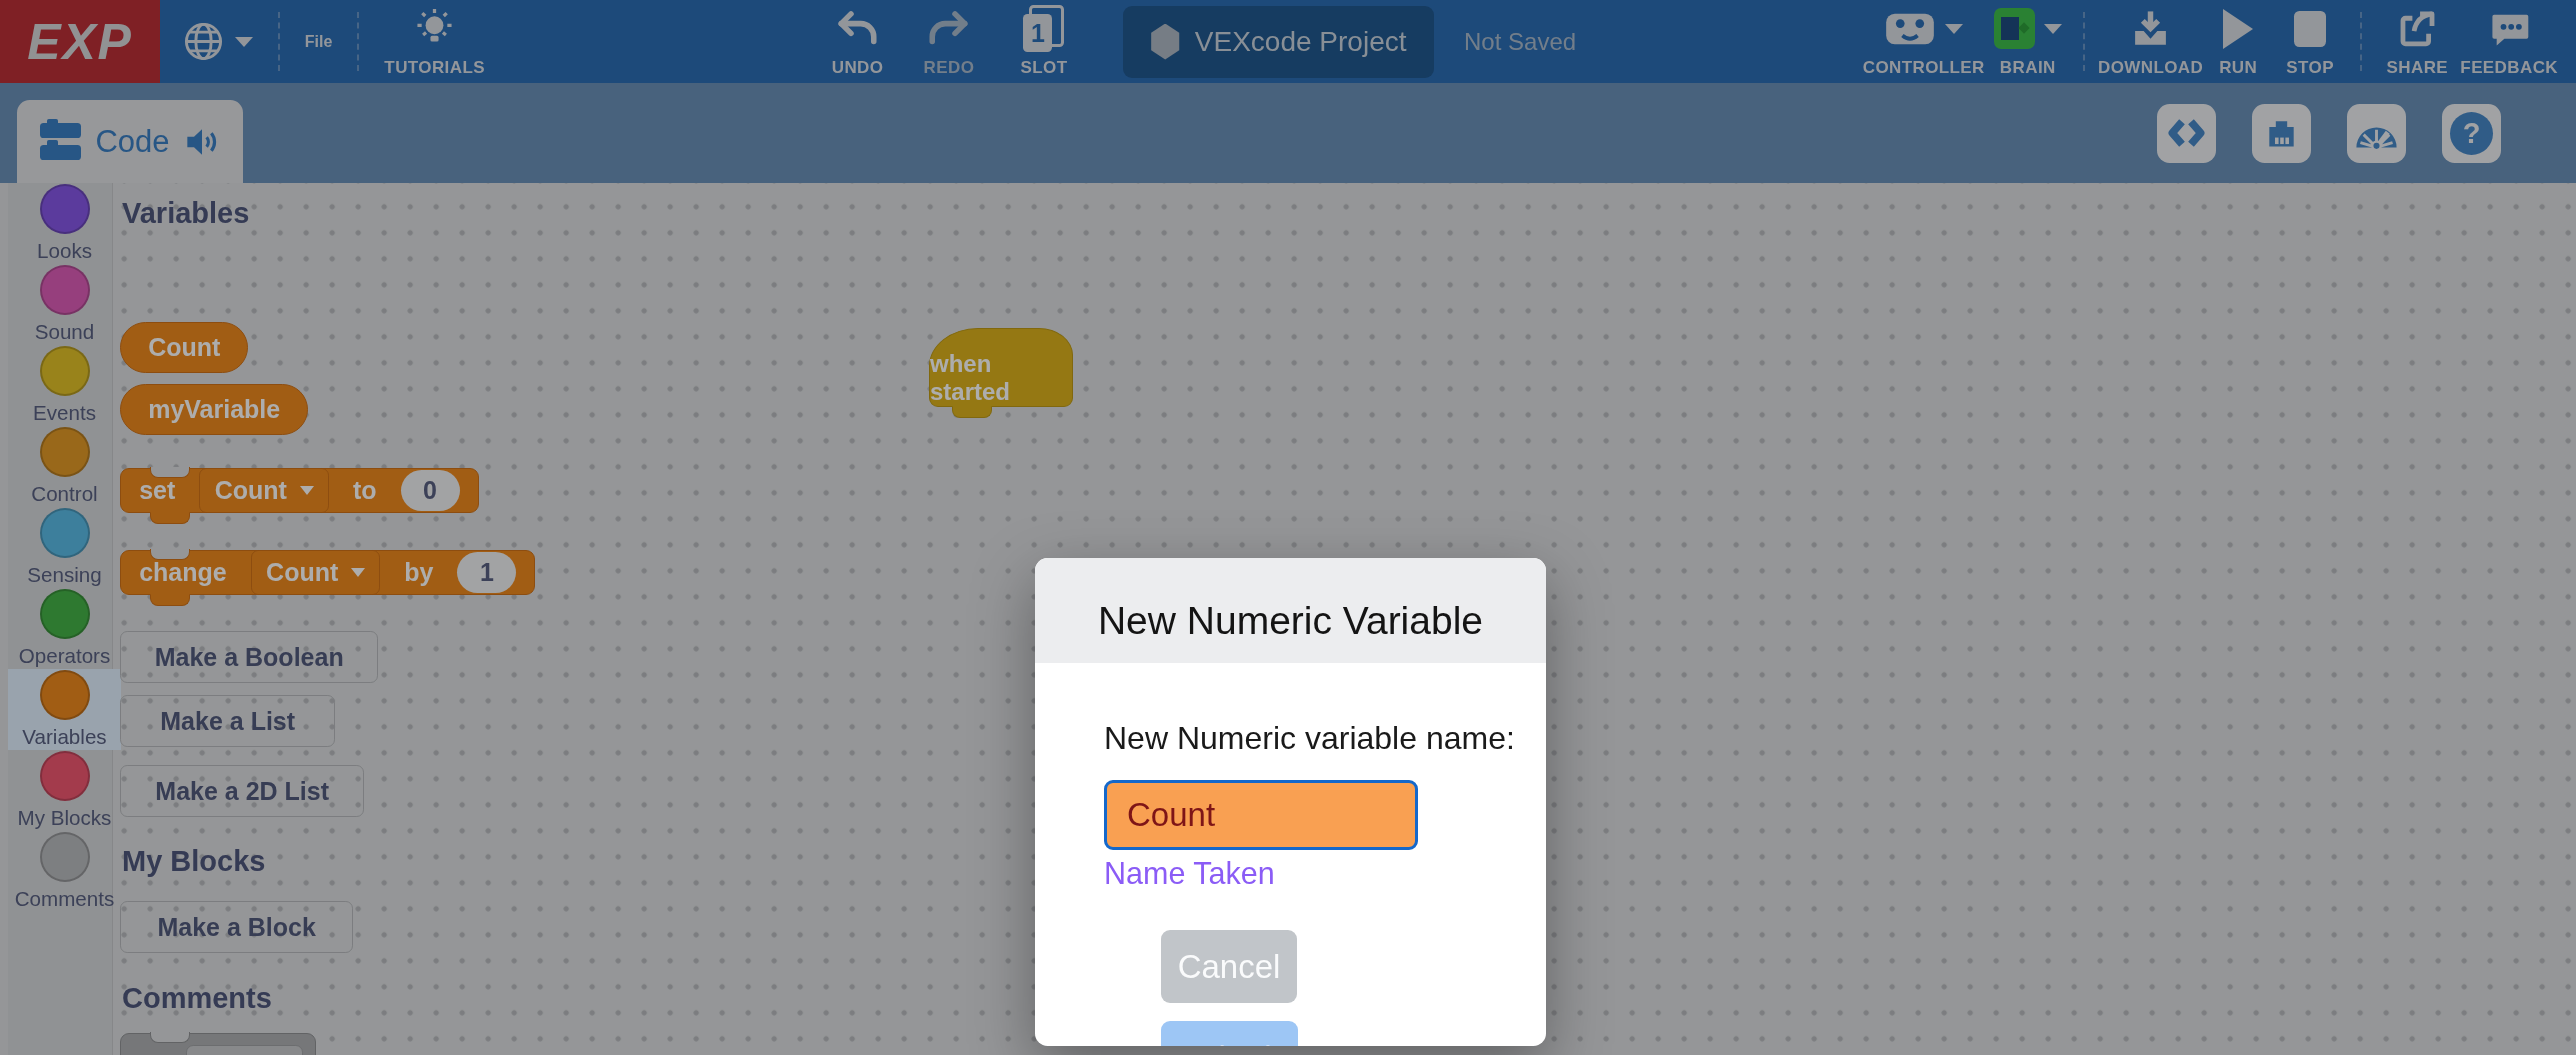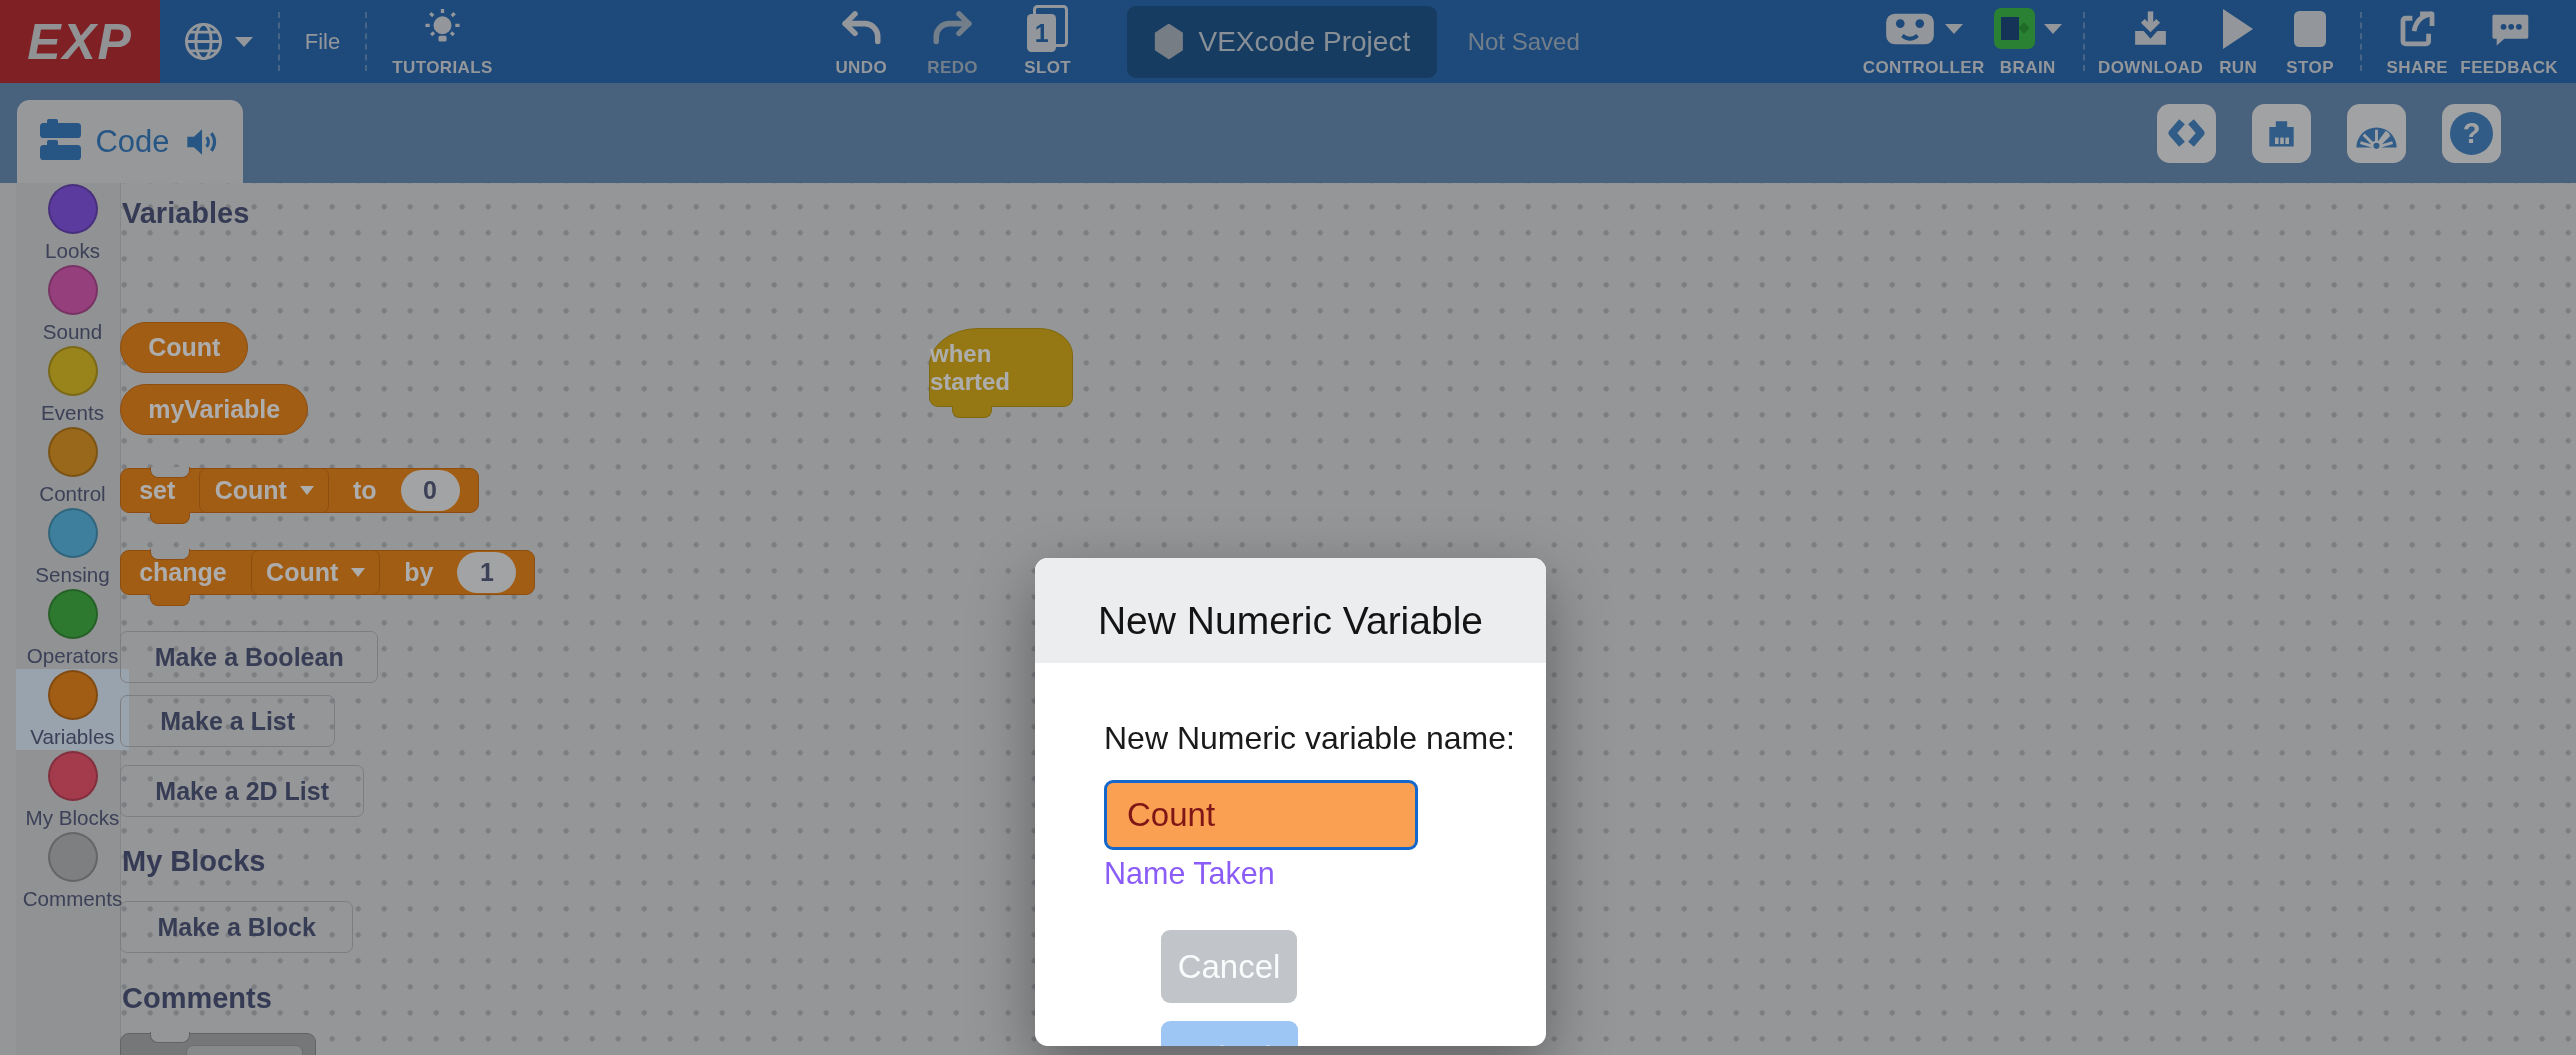--- a/index.html
+++ b/index.html
@@ -6,21 +6,21 @@
   html,body { width:2576px; height:1056px; overflow:hidden; font-family:"Liberation Sans", sans-serif; }
   body { position:relative; background:#DCDEE0; }
 
   
   .top-bar { position:relative; height:83px; background:#2C6DB4; display:flex; align-items:center; color:#D9DEE4; z-index:10; }
   .logo { width:160px; height:83px; background:#BC3037; display:flex; align-items:center; justify-content:center;
           font-style:italic; font-weight:900; font-size:50px; letter-spacing:1.8px; color:#D6D7D9; }
   .globe-group { display:flex; align-items:center; gap:10.8px; margin-left:23px; cursor:pointer; }
   .caret { width:0; height:0; border-left:9px solid transparent; border-right:9px solid transparent; border-top:10.8px solid currentColor; }
   .vdiv { border-left:2.7px dashed rgba(165,190,215,.5); height:59px; margin:0 25px; }
-  .file-label { font-size:22px; }
+  .file-label { font-size:16px;font-weight:bold; }
   .tool { display:flex; flex-direction:column; align-items:center; justify-content:center; gap:5.4px; min-width:86px; cursor:pointer; }
   .tool .lbl { font-size:17px; font-weight:700; letter-spacing:0.4px; }
   .tool .icon-row { display:flex; align-items:center; gap:9px; height:47px; }
   .dim { color:#A9BACC; }
   .spacer-a { flex:1.15; } .spacer-b { flex:1; }
   .slot-icon { position:relative; width:41px; height:47px; }
   .slot-icon::before { content:''; position:absolute; right:0; top:0; width:29px; height:36px; border:3.6px solid currentColor; border-radius:4.5px; }
   .slot-front { position:absolute; left:0; bottom:0; width:29px; height:38px; background:currentColor; border-radius:4.5px;
                 display:flex; align-items:center; justify-content:center; }
   .slot-front span { color:#2C6DB4; font-weight:800; font-size:25px; }
@@ -44,21 +44,21 @@
   .code-tab .tab-label { font-size:31px; font-weight:500; }
   .tab-buttons { margin-left:auto; margin-right:75px; display:flex; gap:36px; align-items:center; height:100px; }
   .sq-btn { width:59px; height:59px; border-radius:12.6px; background:#EDEFF2; color:#4788C8; display:flex; align-items:center; justify-content:center; cursor:pointer; }
   .help-circle { width:43px; height:43px; border-radius:50%; background:#4788C8; color:#EDEFF2; font-weight:800; font-size:29px; display:flex; align-items:center; justify-content:center; }
 
   
   .main { position:relative; height:873px; background-color:#DCDEE0;
           background-image:radial-gradient(circle, #B7B9BD 2.3px, transparent 3px);
           background-size:26px 26px; background-position:7.2px 10.8px; }
 
-  .cat-sidebar { position:absolute; left:16px; top:0; width:105px; height:100%; background:#D5D7DA; border-right:0.9px solid rgba(0,0,0,.07); }
+  .cat-sidebar { position:absolute; left:8px; top:0; width:105px; height:100%; background:#D5D7DA; border-right:0.9px solid rgba(0,0,0,.07); }
   .cat-item { width:113px; height:81px; display:flex; flex-direction:column; align-items:center; justify-content:center; gap:4.5px; cursor:pointer; }
   .cat-item.selected { background:#E2F0FF; }
   .cat-dot { width:50px; height:50px; border-radius:50%; border:2.7px solid rgba(0,0,0,.2); }
   .cat-label { font-size:20.6px; color:#596182; }
 
   .palette { position:absolute; left:113px; top:0; width:431px; height:100%; }
   .pal-header { position:absolute; left:9px; font-size:29px; font-weight:700; color:#4F577D; }
   .pal-btn { position:absolute; left:7.2px; height:52px; border:1.8px solid #B7B9BD; border-radius:7.2px; background:transparent;
              display:flex; align-items:center; justify-content:center; font-size:25px; font-weight:600; color:#525A7D; cursor:pointer; }
   .pill { position:absolute; left:7.2px; height:51px; border-radius:897px; background:#EE8A1E; border:1.8px solid #D07218;
@@ -75,21 +75,21 @@
   .block-num { background:#EFF0F2; border-radius:897px; min-width:59px; height:41px; display:flex; align-items:center; justify-content:center;
                color:#596182; font-weight:700; cursor:text; }
 
   .comment-block { position:absolute; left:7.2px; top:850px; width:196px; height:54px; background:#AEB0B3; border:1.8px solid #919396; border-radius:9px; }
   .comment-block::before { content:''; position:absolute; top:-1.8px; left:29px; width:38px; height:10px; background:#DCDEE0;
                  border:1.8px solid #919396; border-top:none; border-radius:0 0 8px 8px; }
   .comment-field { position:absolute; left:65px; top:10.8px; width:117px; height:36px; background:#C9CACD; border:1.8px solid #9FA1A4; border-radius:7.2px; }
 
   .hat-block { position:absolute; left:929px; top:145px; width:144px; height:79px; background:#DCB21D; border:1.8px solid #BE9A15;
                border-radius:49px 34px 9px 9px / 38px 27px 9px 9px;
-               display:flex; align-items:center; justify-content:center; color:#fff; font-size:24px; font-weight:600; cursor:grab; }
+               display:flex; align-items:flex-end; justify-content:center; color:#fff; font-size:24px; font-weight:600; cursor:grab; }
   .hat-block::after { content:''; position:absolute; bottom:-11.7px; left:21.5px; width:38px; height:10px; background:#DCB21D;
                border:1.8px solid #BE9A15; border-top:1.8px solid #DCB21D; border-radius:0 0 8px 8px; }
 
   
   .overlay { position:absolute; inset:0; background:rgba(0,0,0,.32); z-index:40; }
   .modal { position:absolute; left:1035px; top:558px; width:511px; height:488px; background:#fff; border-radius:12.6px; overflow:hidden;
            box-shadow:0 21.5px 63px rgba(0,0,0,.35); z-index:50; }
   .modal-header { height:105px; background:#ECEDEF; display:flex; align-items:center; justify-content:center; }
   .modal-title { font-size:39px; font-weight:500; color:#141414;margin-top:20px; }
   .modal-body { padding:57px 0 0 69px; }

